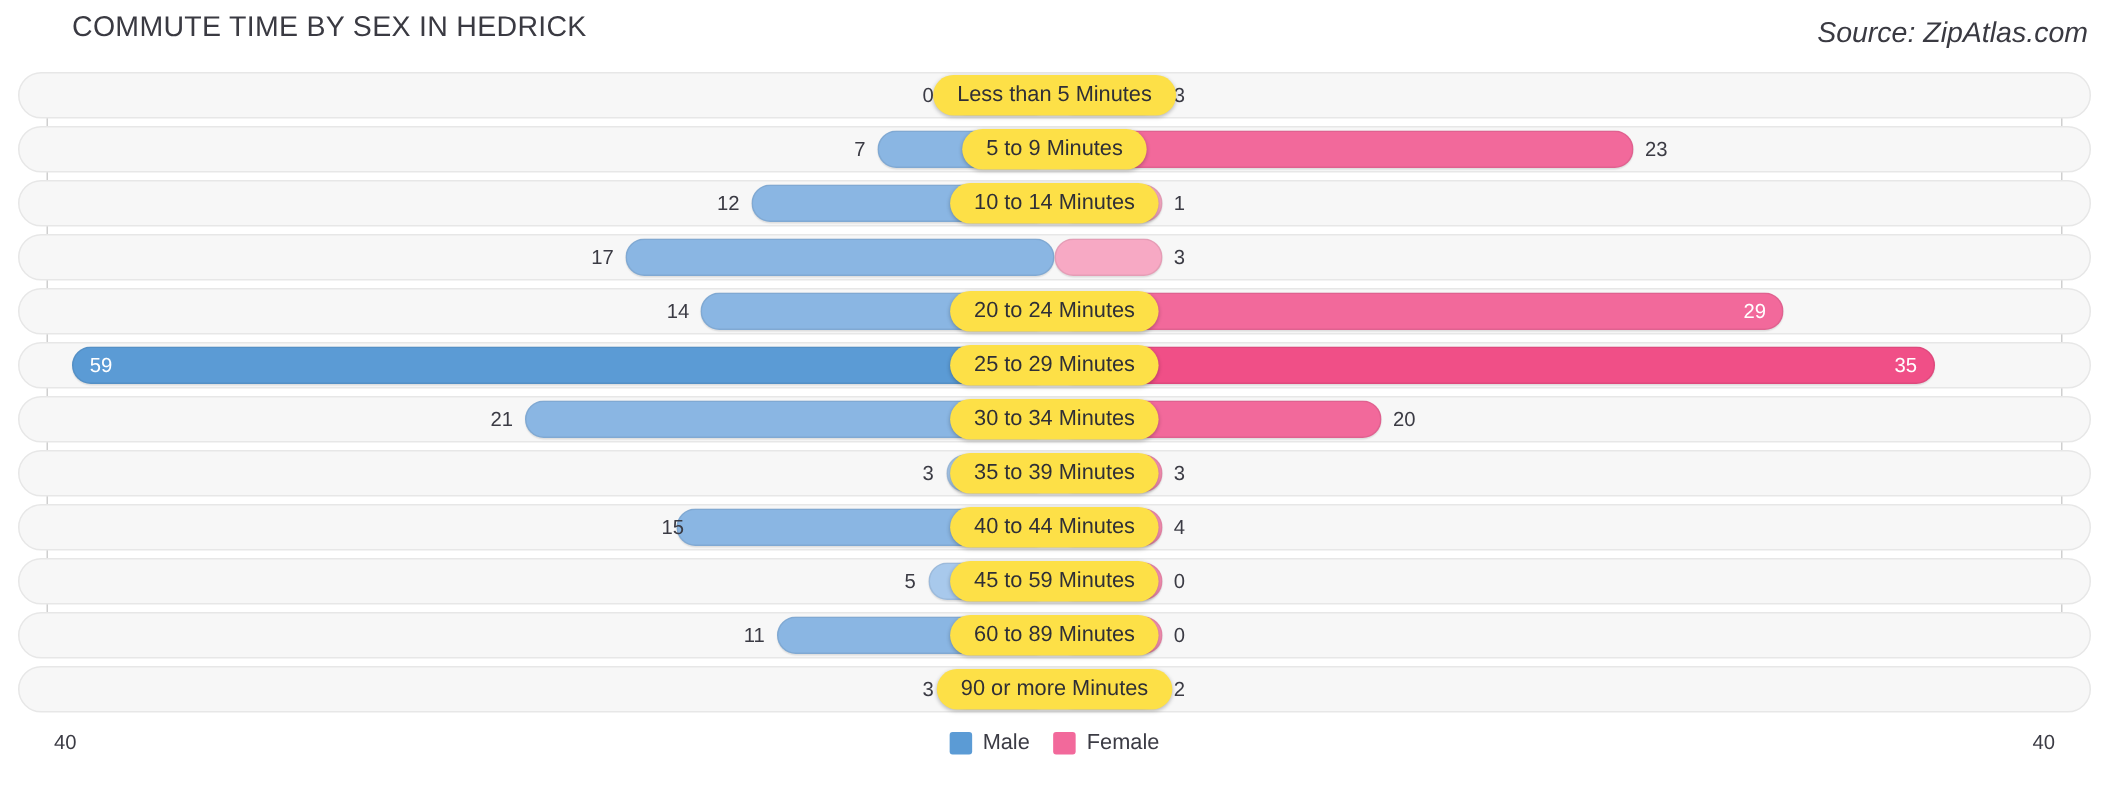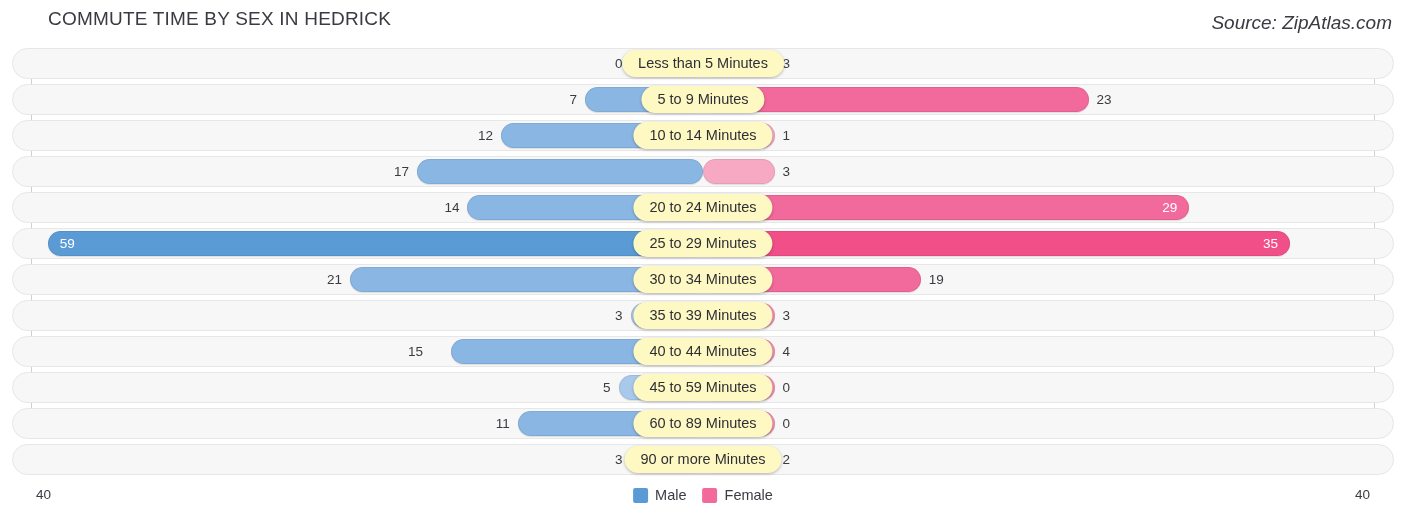--- a/index.html
+++ b/index.html
@@ -77,21 +77,21 @@
   }
   .val-male{text-align:right;}
   .val-female{text-align:left;}
   .val-inside{color:#ffffff;}
 
   .cat{
     position:absolute;left:50%;top:2px;
     transform:translateX(-50%);
     height:27px;line-height:27px;
     padding:0 16px;
-    background:#fef9c3;
+    background:#fde047;
     border-radius:14px;
     box-shadow:0 1px 3px rgba(0,0,0,.28);
     font-size:14.5px;color:#2f2f36;
     white-space:nowrap;
     z-index:4;
     text-align:right;
   }
 
   
   .footer{
@@ -181,40 +181,40 @@
             <div class="val val-female val-inside" style="right: 95.9375px; text-align: right;">35</div>
           </div>
           <div class="cat">25 to 29 Minutes</div>
         </div>
         <div class="row">
           <div class="track"></div>
           <div class="bars">
             <div class="bar bar-male" style="width: 352.538px; background: rgb(138, 182, 227);"></div>
             <div class="bar bar-female" style="width: 218.238px; background: rgb(242, 105, 155);"></div>
             <div class="val val-male" style="right: 1032.04px;">21</div>
-            <div class="val val-female" style="left: 897.737px;">19</div>
+            <div class="val val-female" style="left: 897.737px;">20</div>
           </div>
           <div class="cat">30 to 34 Minutes</div>
         </div>
         <div class="row">
           <div class="track"></div>
           <div class="bars">
             <div class="bar bar-male" style="width: 72px; background: rgb(168, 201, 236);"></div>
             <div class="bar bar-female" style="width: 72px; background: rgb(247, 143, 179);"></div>
             <div class="val val-male" style="right: 751.5px;">3</div>
             <div class="val val-female" style="left: 751.5px;">3</div>
           </div>
           <div class="cat">35 to 39 Minutes</div>
         </div>
         <div class="row">
           <div class="track"></div>
           <div class="bars">
             <div class="bar bar-male" style="width: 251.812px; background: rgb(138, 182, 227);"></div>
             <div class="bar bar-female" style="width: 72px; background: rgb(247, 143, 179);"></div>
-            <div class="val val-male" style="right: 951px;">15</div>
+            <div class="val val-male" style="right: 918px;">15</div>
             <div class="val val-female" style="left: 751.5px;">4</div>
           </div>
           <div class="cat">40 to 44 Minutes</div>
         </div>
         <div class="row">
           <div class="track"></div>
           <div class="bars">
             <div class="bar bar-male" style="width: 83.9375px; background: rgb(168, 201, 236);"></div>
             <div class="bar bar-female" style="width: 72px; background: rgb(247, 143, 179);"></div>
             <div class="val val-male" style="right: 763.438px;">5</div>

